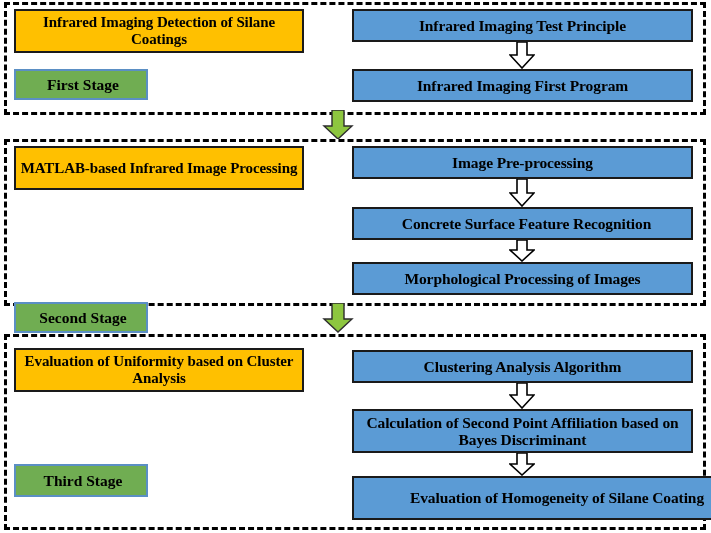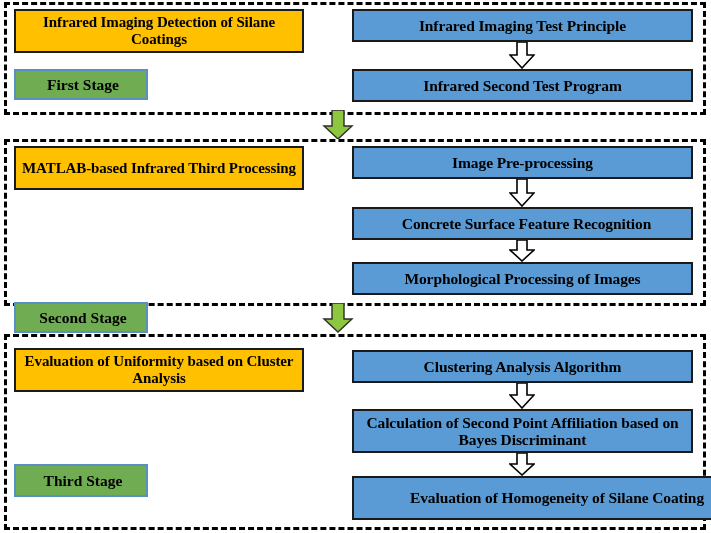--- a/index.html
+++ b/index.html
@@ -121,31 +121,31 @@
   <div class="node node-stage" id="stage-1">First Stage</div>
 
   <div class="node node-step" id="step-1-1">Infrared Imaging Test Principle</div>
 
   <div class="arrow-white" id="arrow-1-1">
     <svg viewBox="0 0 26 27" preserveAspectRatio="none">
       <polygon points="8,0 18,0 18,13 25,13 13,26 1,13 8,13" fill="#ffffff" stroke="#000000" stroke-width="1.6"></polygon>
     </svg>
   </div>
 
-  <div class="node node-step" id="step-1-2">Infrared Second Test Program</div>
+  <div class="node node-step" id="step-1-2">Infrared Imaging First Program</div>
 
   <div class="arrow-green" id="arrow-stage-1">
     <svg viewBox="0 0 32 30" preserveAspectRatio="none">
       <polygon points="10,0 22,0 22,16 30,16 16,29 2,16 10,16" fill="#8DC63F" stroke="#2d2d2d" stroke-width="1.4"></polygon>
     </svg>
   </div>
 
   <div class="stage-panel" id="stage-panel-2"></div>
 
-  <div class="node node-title" id="title-2">MATLAB-based Infrared Third Processing</div>
+  <div class="node node-title" id="title-2">MATLAB-based Infrared Image Processing</div>
 
   <div class="node node-stage" id="stage-2">Second Stage</div>
 
   <div class="node node-step" id="step-2-1">Image Pre-processing</div>
 
   <div class="arrow-white" id="arrow-2-1">
     <svg viewBox="0 0 26 28" preserveAspectRatio="none">
       <polygon points="8,0 18,0 18,14 25,14 13,27 1,14 8,14" fill="#ffffff" stroke="#000000" stroke-width="1.6"></polygon>
     </svg>
   </div>

